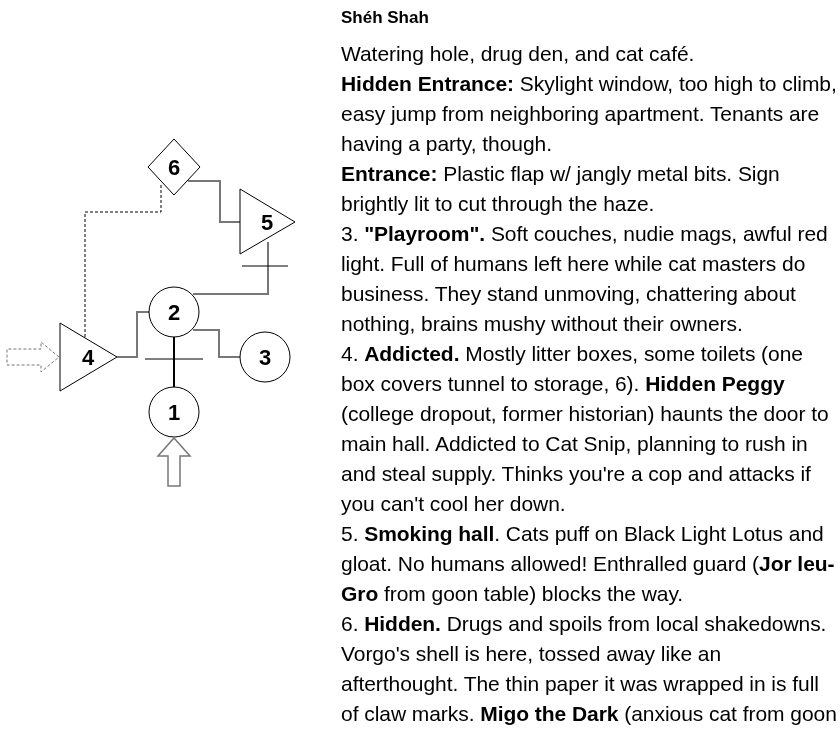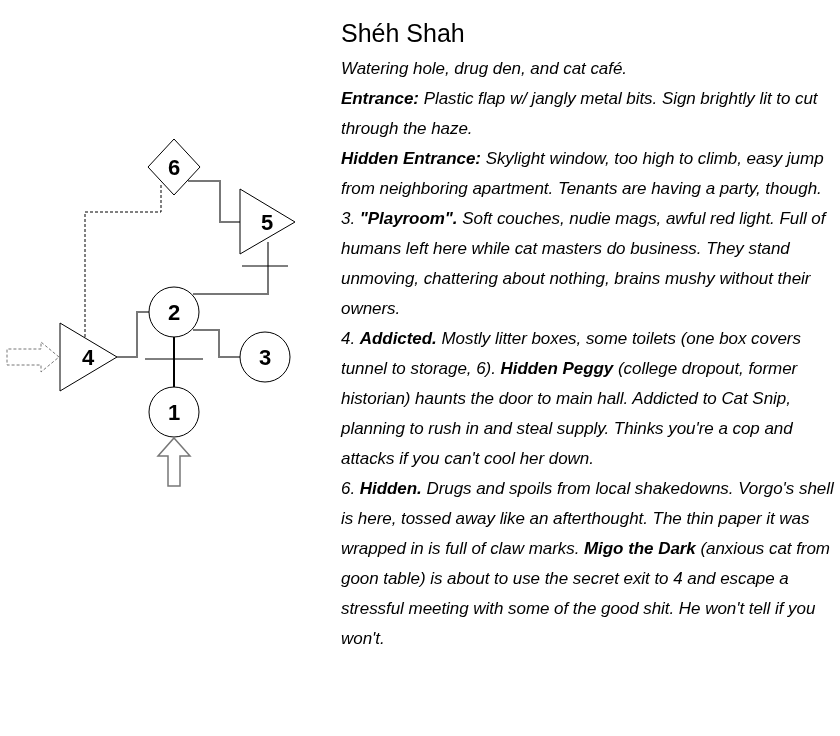--- a/index.html
+++ b/index.html
@@ -1,22 +1,22 @@
 <!DOCTYPE html>
 <html><head>
 <meta charset="utf-8">
 <style>
   html, body { margin: 0; padding: 0; background: #ffffff; }
   body { width: 840px; height: 736px; position: relative; overflow: hidden;
          font-family: "Liberation Sans", sans-serif; color: #000; }
   #diagram { position: absolute; left: 0; top: 0; width: 320px; height: 736px; }
   #diagram text { font-family: "Liberation Sans", sans-serif; font-weight: bold; font-size: 22px; }
   #content { position: absolute; left: 341px; top: 0; width: 499px; }
-  h1 { margin: 0; padding-top: 18px; font-size: 25px; font-weight: normal; line-height: 30px; height: 36px; }
-  p { margin: 0; font-size: 17px; line-height: 30px; letter-spacing: -0.05px; font-style: italic; }
+  h1 { margin: 0; padding-top: 3px; font-size: 17px; font-weight: bold; line-height: 30px; height: 36px; }
+  p { margin: 0; font-size: 21px; line-height: 30px; letter-spacing: -0.05px; }
   b { font-weight: bold; }
 </style>
 </head>
 <body>
 
 <svg id="diagram" viewBox="0 0 320 736" xmlns="http://www.w3.org/2000/svg">
 
   <g stroke="#777" stroke-width="2" fill="none">
 
     <polyline points="188,181 220,181 220,222 240,222"></polyline>
@@ -66,24 +66,25 @@
   </g>
 
   <polygon points="174,438 190,456 180,456 180,486 168,486 168,456 158,456" fill="#fff" stroke="#777" stroke-width="1.5"></polygon>
 
   <polygon points="59,357 41,342 41,349 7,349 7,365 41,365 41,372" fill="#fff" stroke="#777" stroke-width="1" stroke-dasharray="3,2"></polygon>
 </svg>
 
 <div id="content">
   <h1>Shéh Shah</h1>
   <p>Watering hole, drug den, and cat café.</p>
+  <p><b>Hidden Entrance:</b><span> Skylight window, too high to climb, easy jump from neighboring apartment. Tenants are having a party, though.</span></p>
   <p><b>Entrance:</b><span> Plastic flap w/ jangly metal bits. Sign brightly lit to cut through the haze.</span></p>
-  <p><b>Hidden Entrance:</b><span> Skylight window, too high to climb, easy jump from neighboring apartment. Tenants are having a party, though.</span></p>
 
 
 
   <p><span>3. </span><b>"Playroom".</b><span> Soft couches, nudie mags, awful red light. Full of humans left here while cat masters do business. They stand unmoving, chattering about nothing, brains mushy without their owners.</span></p>
 
   <p><span>4. </span><b>Addicted.</b><span> Mostly litter boxes, some toilets (one box covers tunnel to storage, 6). </span><b>Hidden Peggy</b><span> (college dropout, former historian) haunts the door to main hall. Addicted to Cat Snip, planning to rush in and steal supply. Thinks you're a cop and attacks if you can't cool her down.</span></p>
 
+  <p><span>5. </span><b>Smoking hall</b><span>. Cats puff on Black Light Lotus and gloat. No humans allowed! Enthralled guard (</span><b>Jor leu-Gro</b><span> from goon table) blocks the way.</span></p>
 
   <p><span>6. </span><b>Hidden.</b><span> Drugs and spoils from local shakedowns. Vorgo's shell is here, tossed away like an afterthought. The thin paper it was wrapped in is full of claw marks. </span><b>Migo the Dark</b><span> (anxious cat from goon table) is about to use the secret exit to 4 and escape a stressful meeting with some of the good shit. He won't tell if you won't.</span></p>
 </div>
 
 </body></html>

